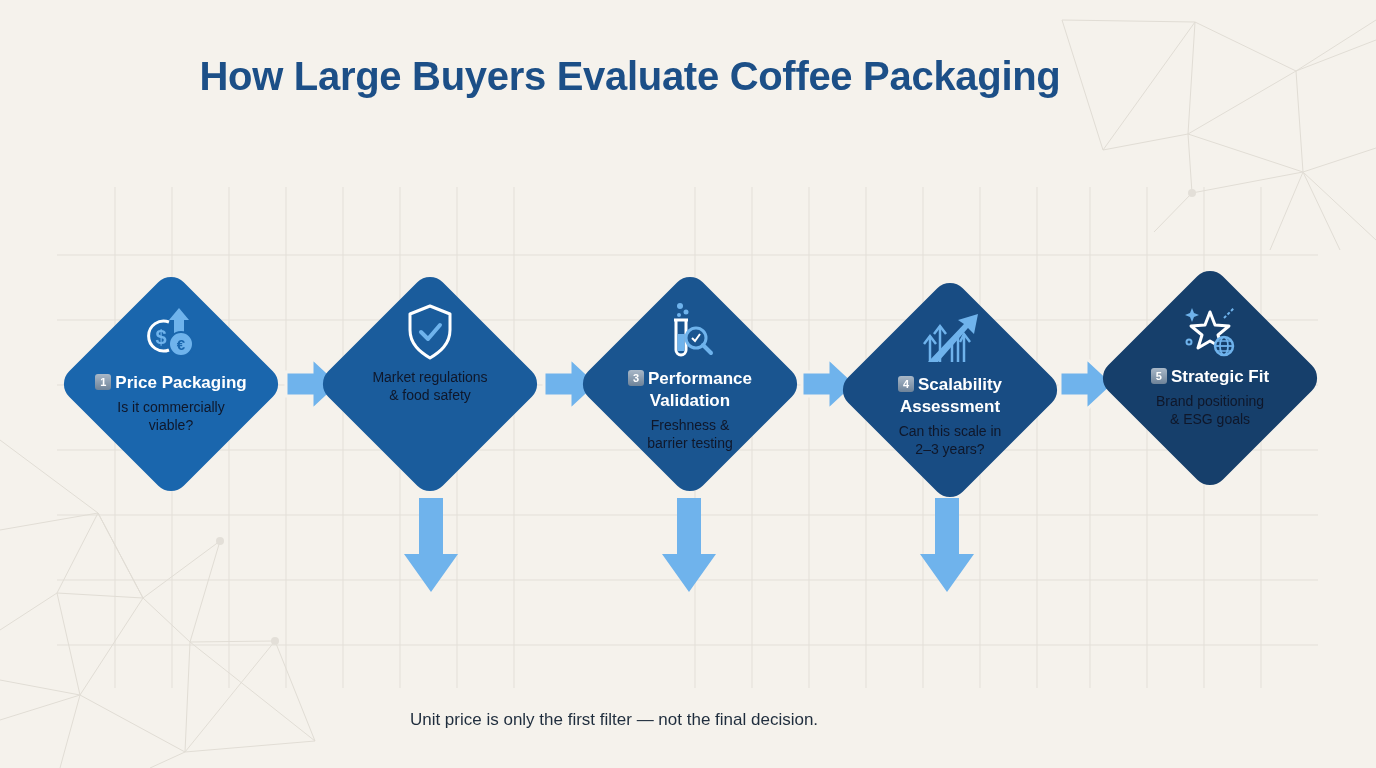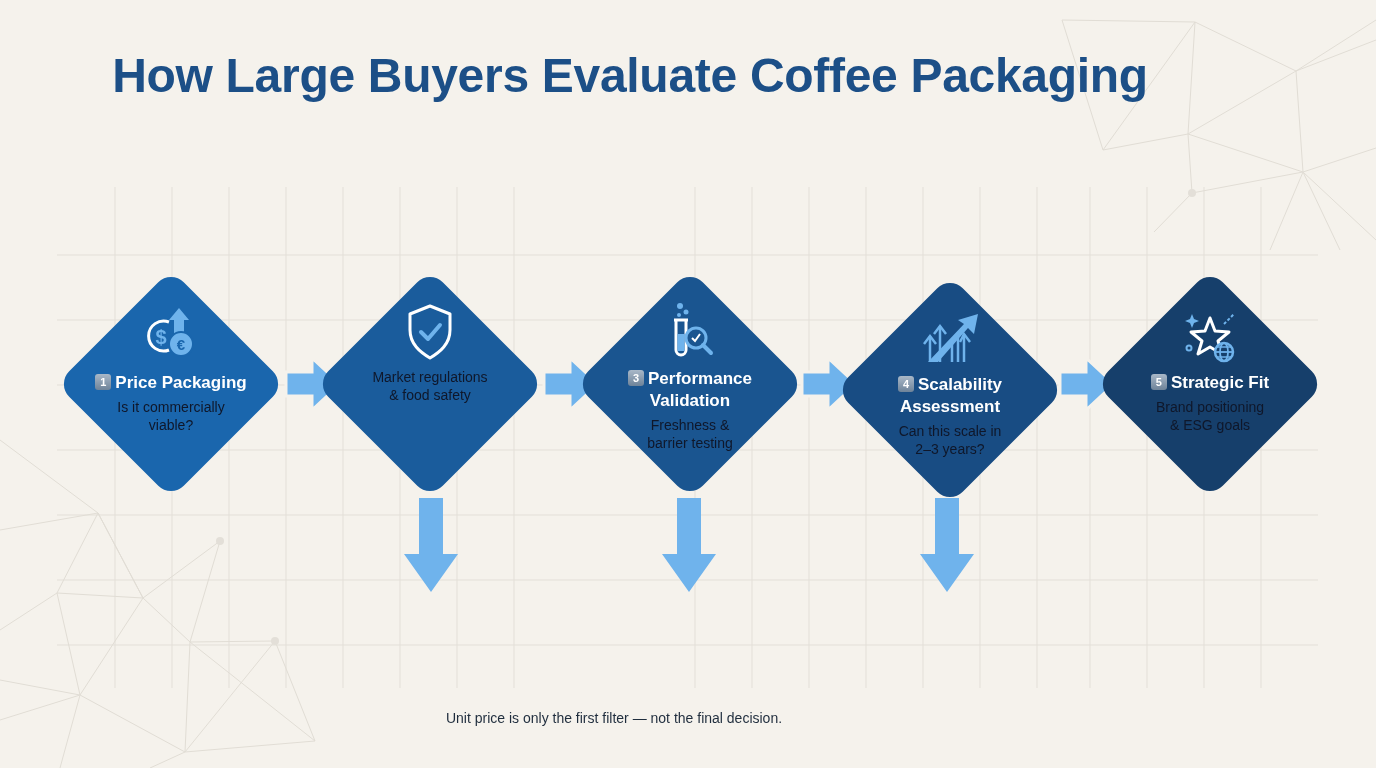--- a/index.html
+++ b/index.html
@@ -4,21 +4,21 @@
 <style>
   html, body { margin:0; padding:0; }
   body {
     width:1376px; height:768px; overflow:hidden; position:relative;
     background:#f5f2ec;
     font-family:"Liberation Sans", "DejaVu Sans", sans-serif;
   }
   .bg-svg { position:absolute; left:0; top:0; width:1376px; height:768px; }
   .title {
     position:absolute; left:0; top:50px; width:1260px; text-align:center;
-    color:#1c4f87; font-weight:bold; font-size:48px; line-height:52px;
+    color:#1c4f87; font-weight:bold; font-size:40px; line-height:52px;
     letter-spacing:-0.3px;
   }
   .step {
     position:absolute; width:228px; height:228px;
   }
   .diamond {
     position:absolute; left:33px; top:33px; width:162px; height:162px;
     transform:rotate(45deg); border-radius:18px;
   }
   .step-content {
@@ -38,21 +38,21 @@
     font-weight:bold; margin-right:4px; vertical-align:2px;
     background:linear-gradient(#a9b8c8,#6e8399);
   }
   .step-desc {
     font-size:14px; line-height:18px; color:#0f172a; margin-top:4px;
     white-space:pre-line;
   }
   .arrow { position:absolute; }
   .footer {
     position:absolute; left:0; top:710px; width:1228px; text-align:center;
-    font-size:14px; color:#1f2d3d;
+    font-size:17px; color:#1f2d3d;
   }
 </style>
 </head>
 <body>
 
 <svg class="bg-svg" viewBox="0 0 1376 768">
   <g stroke="#e3dfd8" stroke-width="1" fill="none">
 
     <line x1="115" y1="187" x2="115" y2="688"></line>
       <line x1="172" y1="187" x2="172" y2="688"></line>
@@ -212,21 +212,21 @@
     </svg>
     <div class="step-title">
       <div class="line"><span class="num-badge">4</span><span>Scalability</span></div>
       <div class="line">Assessment</div>
     </div>
     <div class="step-desc">Can this scale in
 2–3 years?</div>
   </div>
 </div>
 
-<div class="step" style="left:1096px;top:270px">
+<div class="step" style="left:1096px;top:264px">
   <div class="diamond" style="background:#163f6b"></div>
   <div class="step-content">
     <svg class="step-icon" viewBox="0 0 64 64">
       <path d="M14 10 L16 15 L21 17 L16 19 L14 24 L12 19 L7 17 L12 15 Z" fill="#6fb3ec"></path>
       <path d="M32 14 L37 27 L51 28 L40 37 L44 50 L32 43 L20 50 L24 37 L13 28 L27 27 Z" fill="none" stroke="#fff" stroke-width="3" stroke-linejoin="round"></path>
       <line x1="46" y1="20" x2="56" y2="10" stroke="#6fb3ec" stroke-width="2" stroke-dasharray="3,2"></line>
       <circle cx="11" cy="44" r="2.5" fill="none" stroke="#6fb3ec" stroke-width="2"></circle>
       <circle cx="46" cy="48" r="9" fill="#163f6b" stroke="#6fb3ec" stroke-width="2.5"></circle>
       <ellipse cx="46" cy="48" rx="4" ry="9" fill="none" stroke="#6fb3ec" stroke-width="1.8"></ellipse>
       <line x1="37" y1="48" x2="55" y2="48" stroke="#6fb3ec" stroke-width="1.8"></line>

